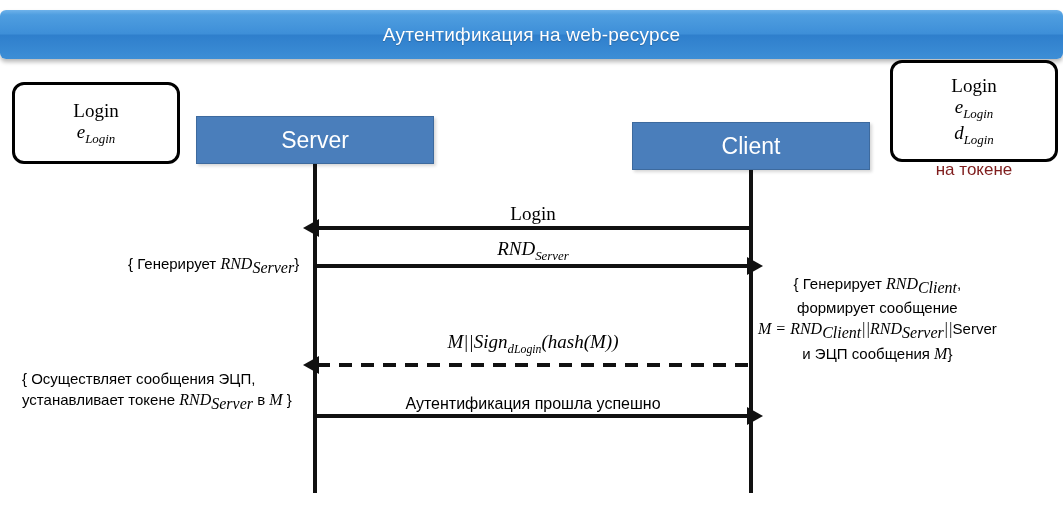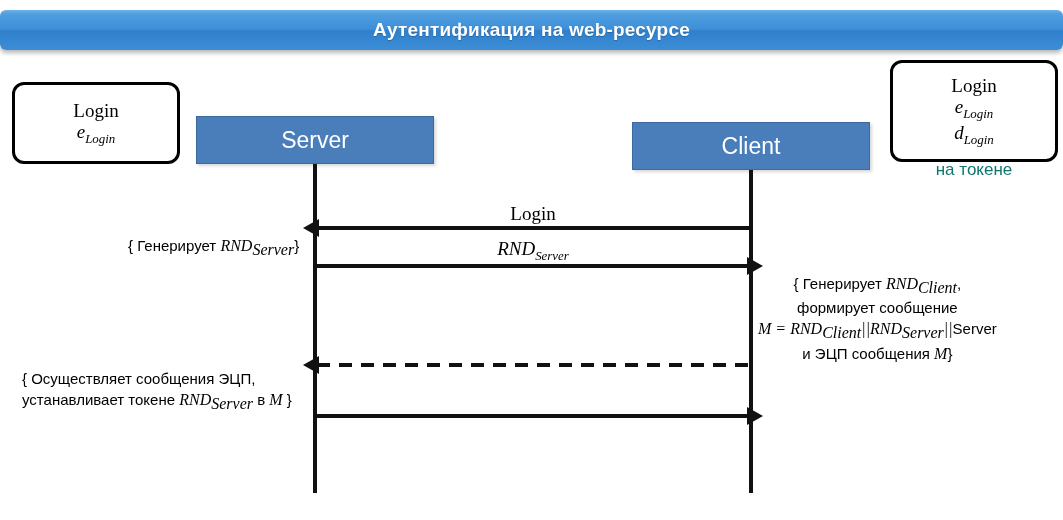--- a/index.html
+++ b/index.html
@@ -15,34 +15,33 @@
     overflow: hidden;
     font-family: "Liberation Sans", sans-serif;
   }
 
   
   .title-bar {
     position: absolute;
     left: 0;
     top: 10px;
     width: 1063px;
-    height: 40px;
+    height: 49px;
     box-sizing: border-box;
     border-radius: 6px;
     background: linear-gradient(to bottom,
                 #6fb2ea 0%,
                 #4f9ee0 10%,
                 #3e8fd8 48%,
                 #2f7fcc 52%,
                 #3d8ed6 100%);
     box-shadow: 0 3px 4px rgba(0,0,0,0.28);
     display: flex;
     align-items: center;
     justify-content: center;
-    font-weight: bold;
   }
   .title-bar .title-text {
     color: #ffffff;
     font-size: 19px;
     font-family: "Liberation Sans", sans-serif;
     letter-spacing: 0.2px;
     text-shadow: 0 1px 1px rgba(0,0,0,0.22);
   }
 
   
@@ -82,21 +81,21 @@
   #key-box-right { left: 890px; top: 60px;  width: 168px; height: 102px; }
 
   .token-label {
     position: absolute;
     left: 890px;
     top: 160px;
     width: 168px;
     text-align: center;
     font-family: "Liberation Sans", sans-serif;
     font-size: 17px;
-    color: #0f766e;
+    color: #7f1d1d;
   }
 
   
   .participant {
     position: absolute;
     box-sizing: border-box;
     background: #4a7ebb;
     border: 1px solid #3d6a9e;
     display: flex;
     align-items: center;
@@ -178,21 +177,21 @@
     font-size: 15px;
     color: #000000;
     line-height: 1.32;
     white-space: nowrap;
   }
   .note .mathit {
     font-family: "Liberation Serif", serif;
     font-style: italic;
     font-size: 16px;
   }
-  #note-server-rnd   { left: 128px; top: 235px; }
+  #note-server-rnd   { left: 128px; top: 253px; }
   #note-client-block { left: 758px; top: 273px; text-align: center; }
   #note-server-check { left: 22px;  top: 369px; }
 </style>
 </head>
 <body>
 
 <div id="canvas">
 
   <div class="title-bar">
     <span class="title-text">Аутентификация на web-ресурсе</span>
@@ -225,25 +224,27 @@
     <div class="shaft"></div>
     <div class="head"></div>
   </div>
 
   <div class="msg-label ital" id="label-rndserver"><span>RND</span><span class="sub">Server</span></div>
   <div class="msg to-right" id="msg-rndserver">
     <div class="shaft"></div>
     <div class="head"></div>
   </div>
 
+  <div class="msg-label ital" id="label-signed"><span>M||Sign</span><span class="sub">d</span><span class="sub-sub">Login</span><span>(hash(M))</span></div>
   <div class="msg to-left dashed" id="msg-signed">
     <div class="shaft"></div>
     <div class="head"></div>
   </div>
 
+  <div class="msg-label sans" id="label-success">Аутентификация прошла успешно</div>
   <div class="msg to-right" id="msg-success">
     <div class="shaft"></div>
     <div class="head"></div>
   </div>
 
   <div class="note" id="note-server-rnd">
     <span>{ Генерирует </span><span class="mathit">RND</span><span class="mathit sub">Server</span><span>}</span>
   </div>
 
   <div class="note" id="note-client-block">

